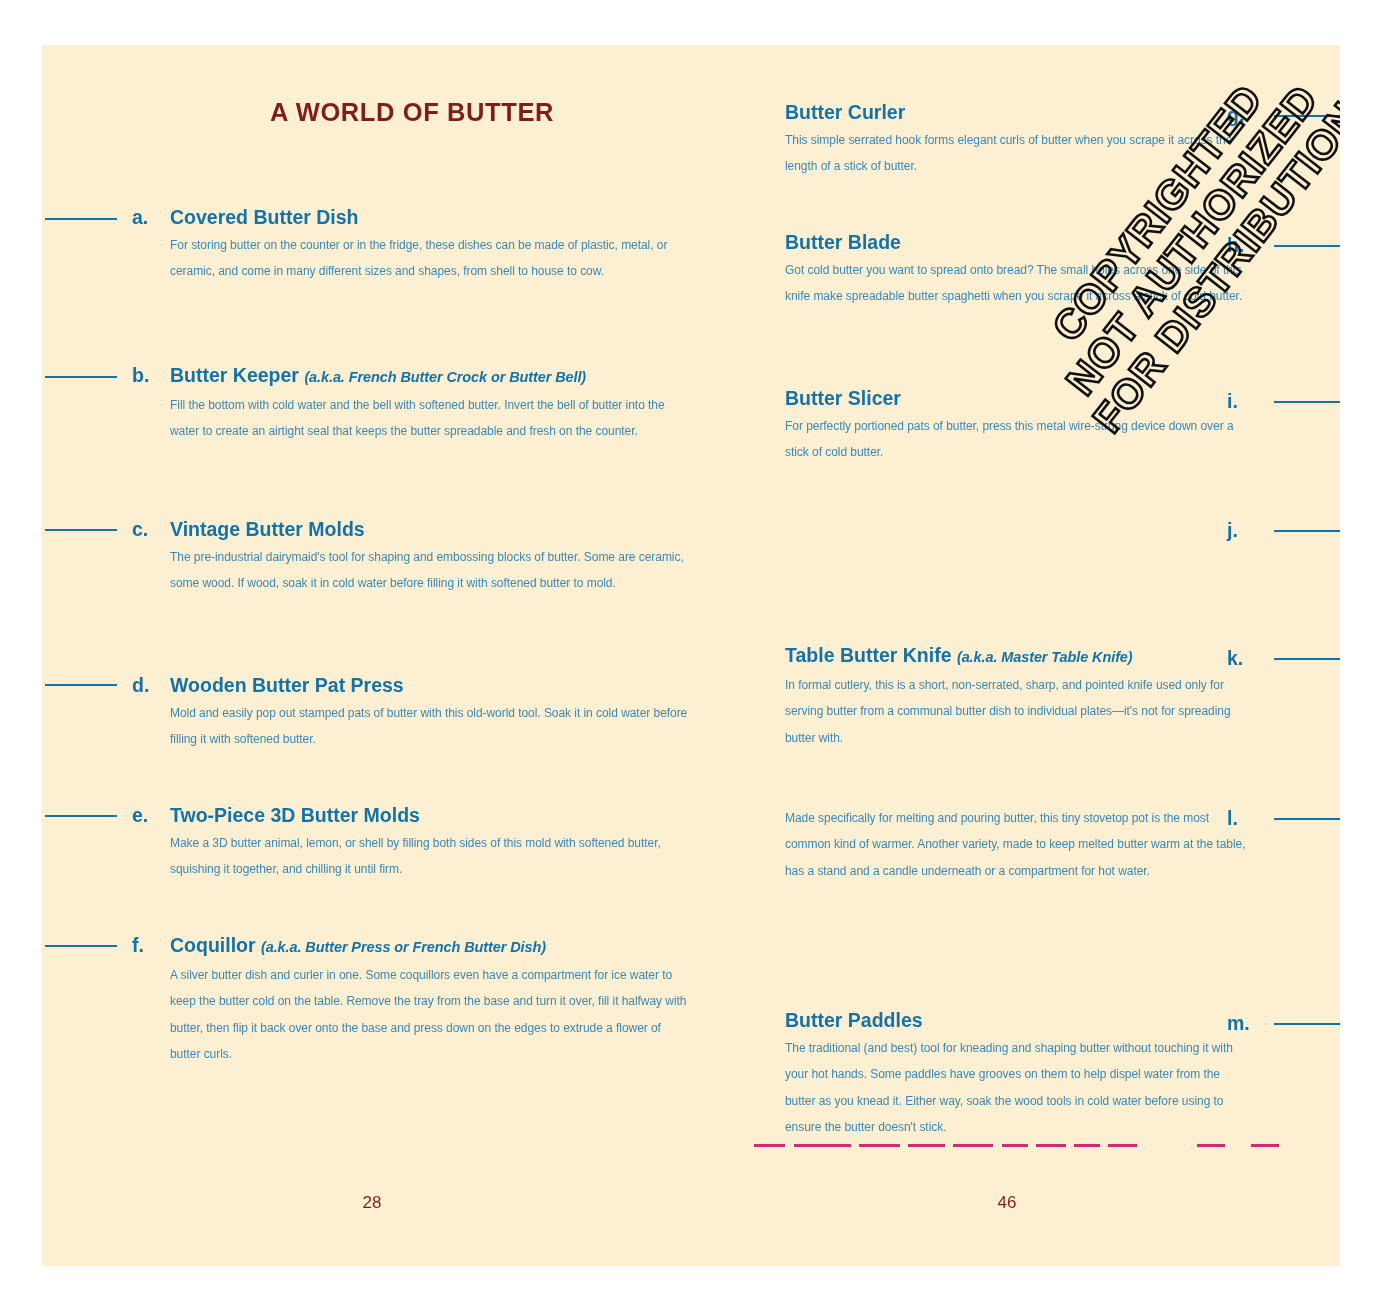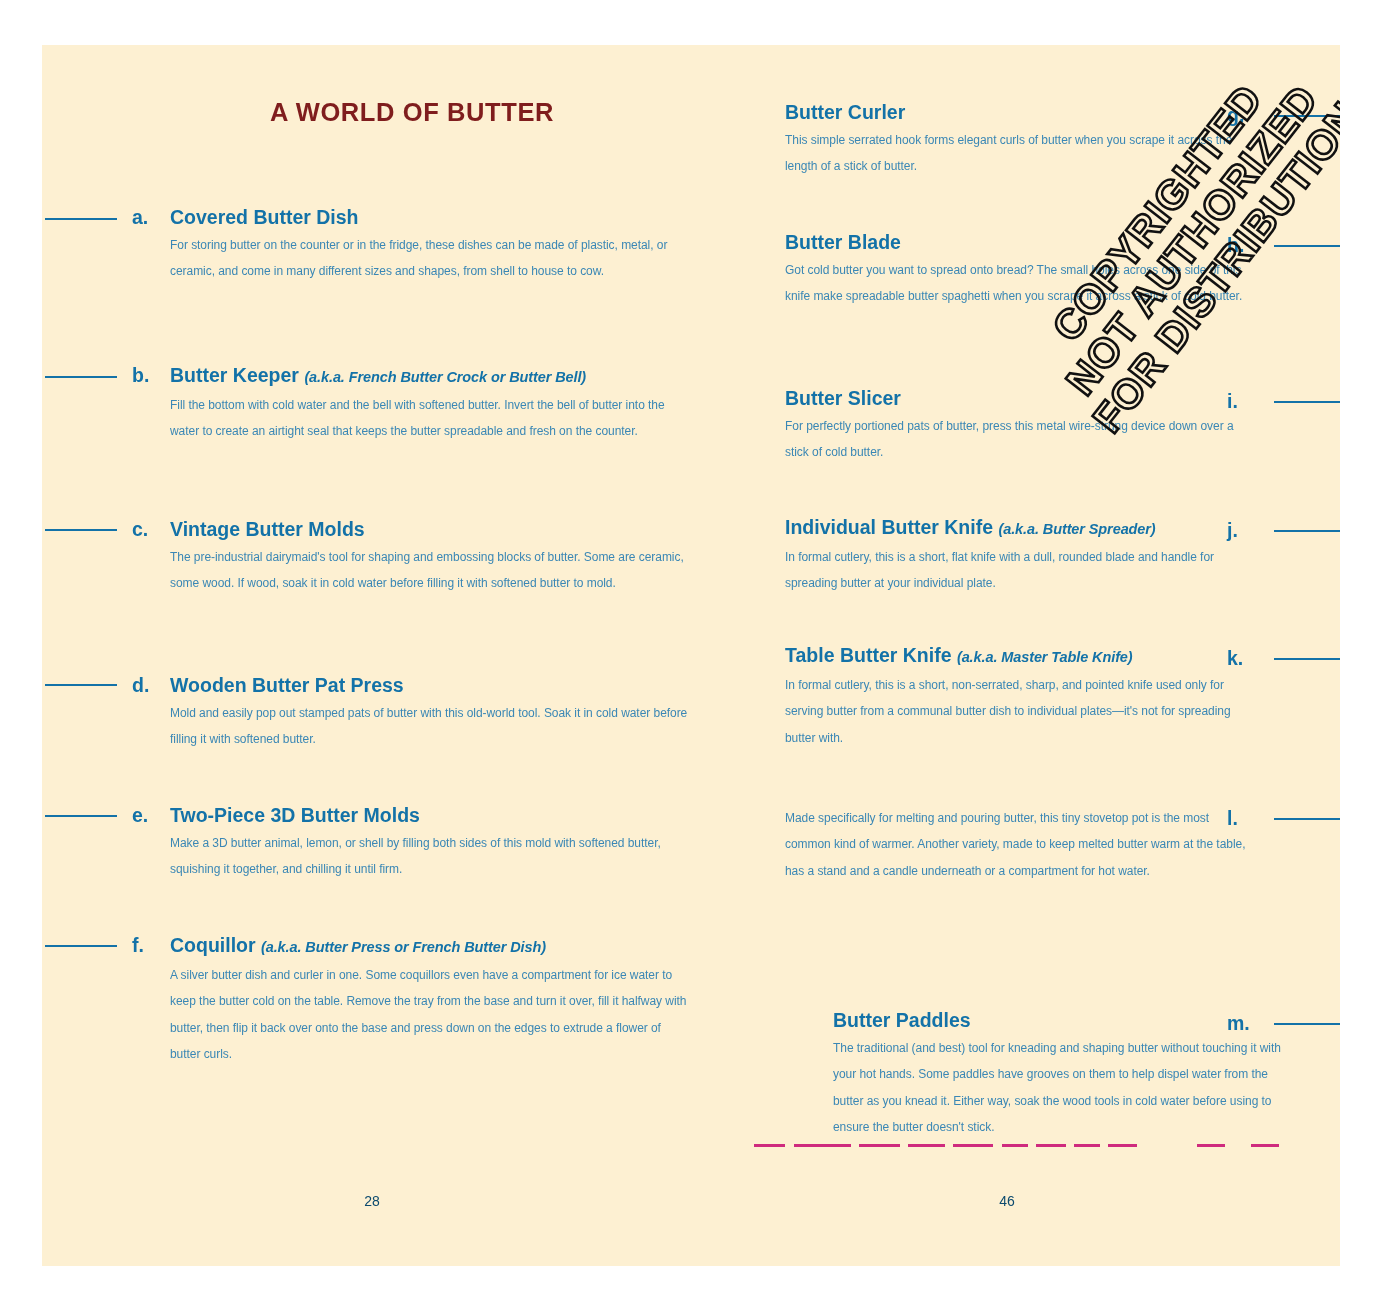--- a/index.html
+++ b/index.html
@@ -99,22 +99,22 @@
   
   .mk-underline {
     position: absolute;
     height: 0;
     border-top: 3px solid #cf2b7e;
   }
 
   
   .page-number {
     position: absolute;
-    color: #0c4a6e;
-    font-size: 14px;
+    color: #7f1d1d;
+    font-size: 17px;
     font-weight: normal;
     text-align: center;
     width: 60px;
   }
 
   
   #watermark {
     position: absolute;
     left: 940px;
     top: 50px;
@@ -226,41 +226,35 @@
       </div>
     </div>
 
     <div class="entry" style="top:185px;">
       <div class="body">
         <p class="entry-term"><span>Butter Blade</span></p>
         <p class="entry-desc">Got cold butter you want to spread onto bread? The small holes across one side of this knife make spreadable butter spaghetti when you scrape it across a stick of cold butter.</p>
       </div>
     </div>
 
-    <div class="entry" style="top:470px;">
-      <div class="body">
-        <p class="entry-term"><span>Individual Butter Knife</span> <span class="aka">(a.k.a. Butter Spreader)</span></p>
-        <p class="entry-desc">In formal cutlery, this is a short, flat knife with a dull, rounded blade and handle for spreading butter at your individual plate.</p>
-      </div>
-    </div>
 
     <div class="entry" style="top:598px;">
       <div class="body">
         <p class="entry-term"><span>Table Butter Knife</span> <span class="aka">(a.k.a. Master Table Knife)</span></p>
         <p class="entry-desc">In formal cutlery, this is a short, non-serrated, sharp, and pointed knife used only for serving butter from a communal butter dish to individual plates—it's not for spreading butter with.</p>
       </div>
     </div>
 
     <div class="entry" style="top:758px;">
       <div class="body">
         <p class="entry-desc">Made specifically for melting and pouring butter, this tiny stovetop pot is the most common kind of warmer. Another variety, made to keep melted butter warm at the table, has a stand and a candle underneath or a compartment for hot water.</p>
       </div>
     </div>
 
-    <div class="entry" style="top:963px;margin-left:48px;">
+    <div class="entry" style="top:963px;">
       <div class="body">
         <p class="entry-term"><span>Butter Paddles</span></p>
         <p class="entry-desc">The traditional (and best) tool for kneading and shaping butter without touching it with your hot hands. Some paddles have grooves on them to help dispel water from the butter as you knead it. Either way, soak the wood tools in cold water before using to ensure the butter doesn't stick.</p>
       </div>
     </div>
 
   </div>
 
   <div class="entry" style="left:1185px; top:58px; width:60px;">
     <div class="marker">g.</div>

